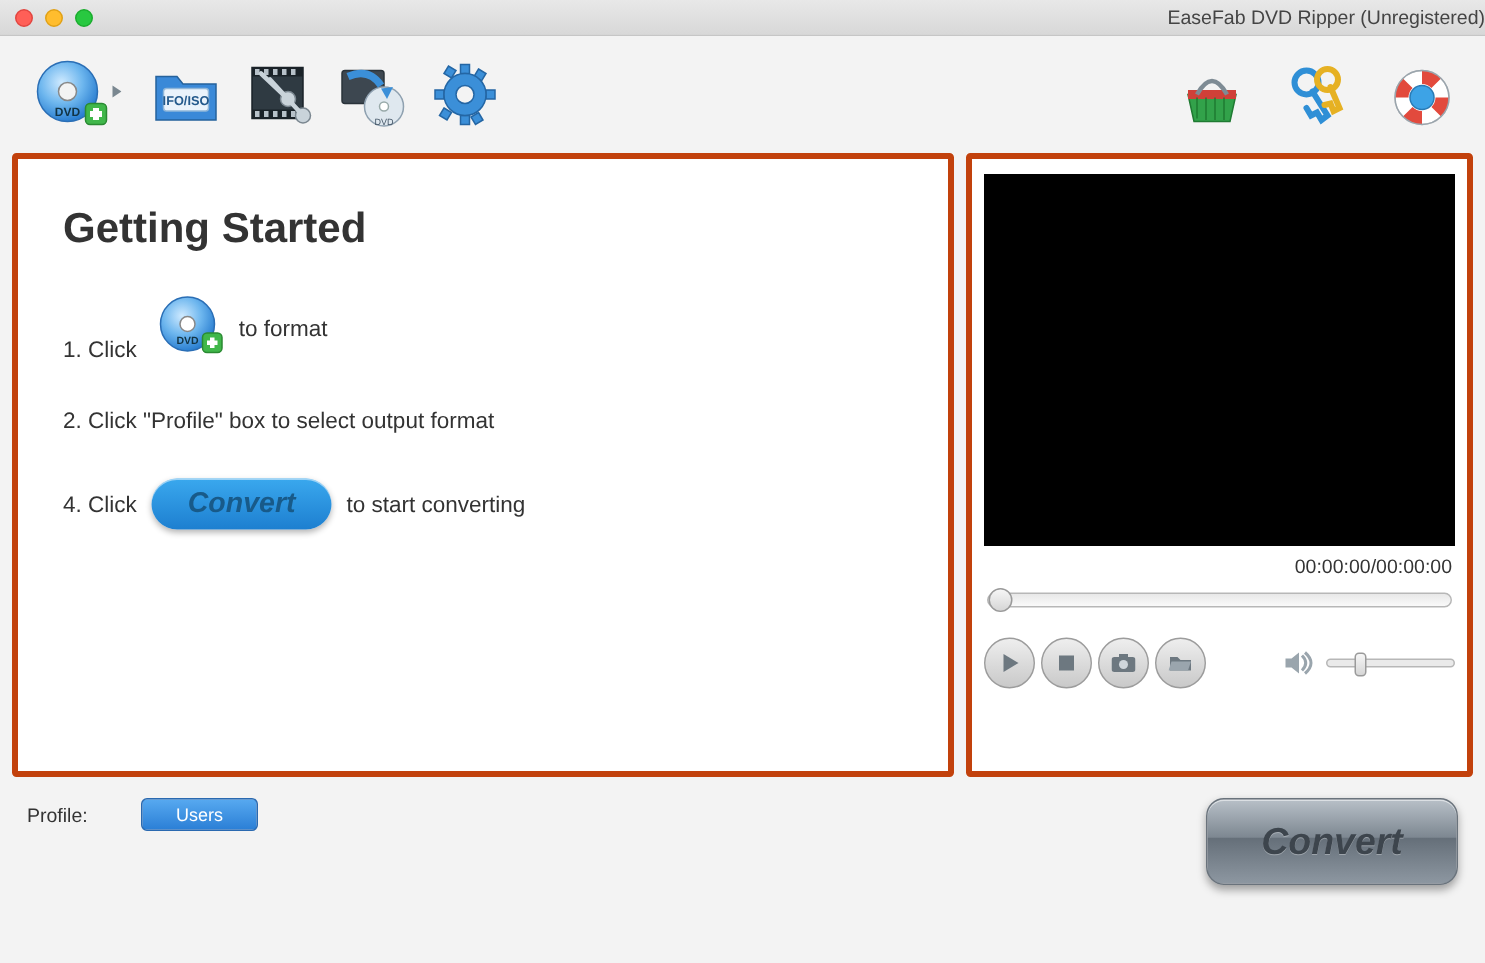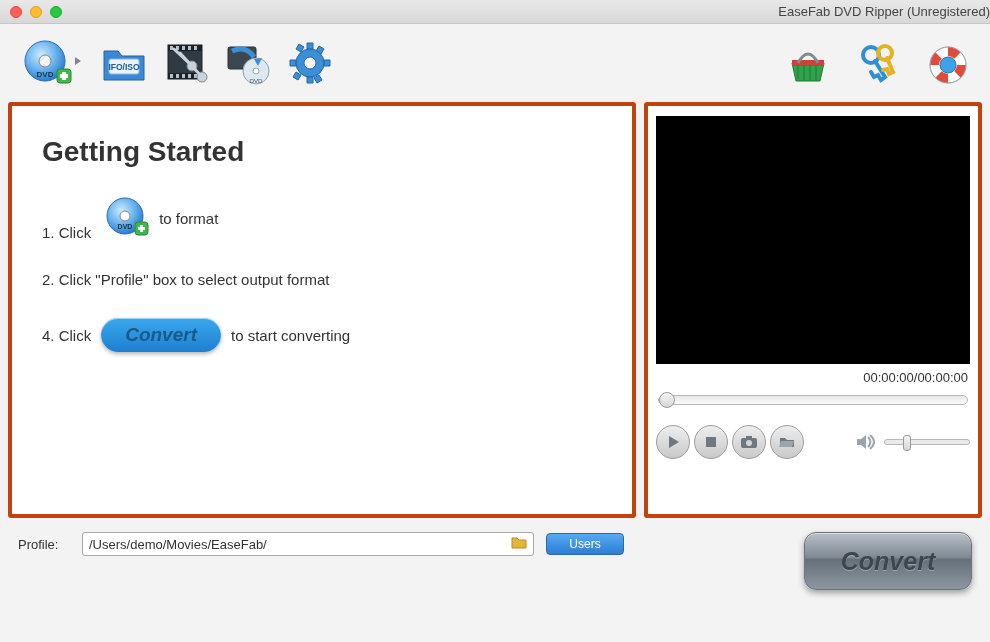--- a/index.html
+++ b/index.html
@@ -371,25 +371,17 @@
         </div>
       </div>
     </div>
   </div>
 </div>
 
 <div class="bottom">
   <div class="form-col">
     <div class="form-row">
       <div class="form-label">Profile:</div>
-      <div class="path-box">
-        <span>/Users/demo/Movies/EaseFab/</span>
-        <span class="folder-ic">
-          <svg width="16" height="13">
-              <path d="M1 2 h5 l2 2 h7 v8 h-14 z" fill="#e7b43a" stroke="#b98a1f"></path>
-            </svg>
-        </span>
-      </div>
       <div class="blue-btn">Users</div>
     </div>
   </div>
   <div class="convert-big">Convert</div>
 </div>
 
 </body></html>

